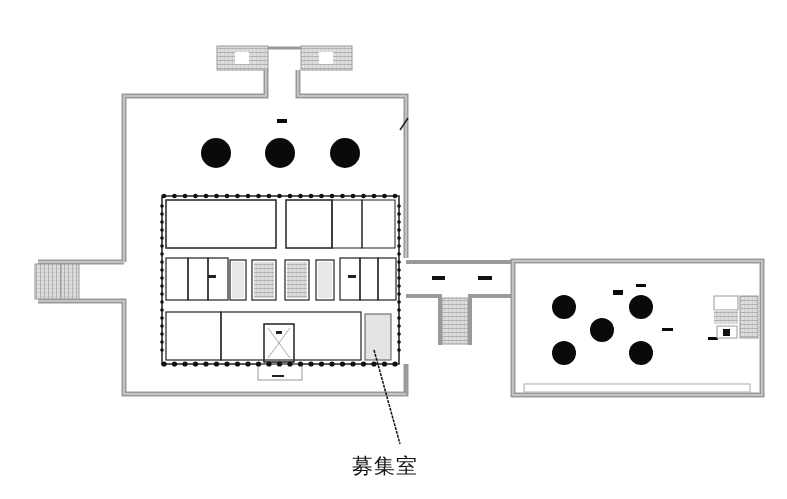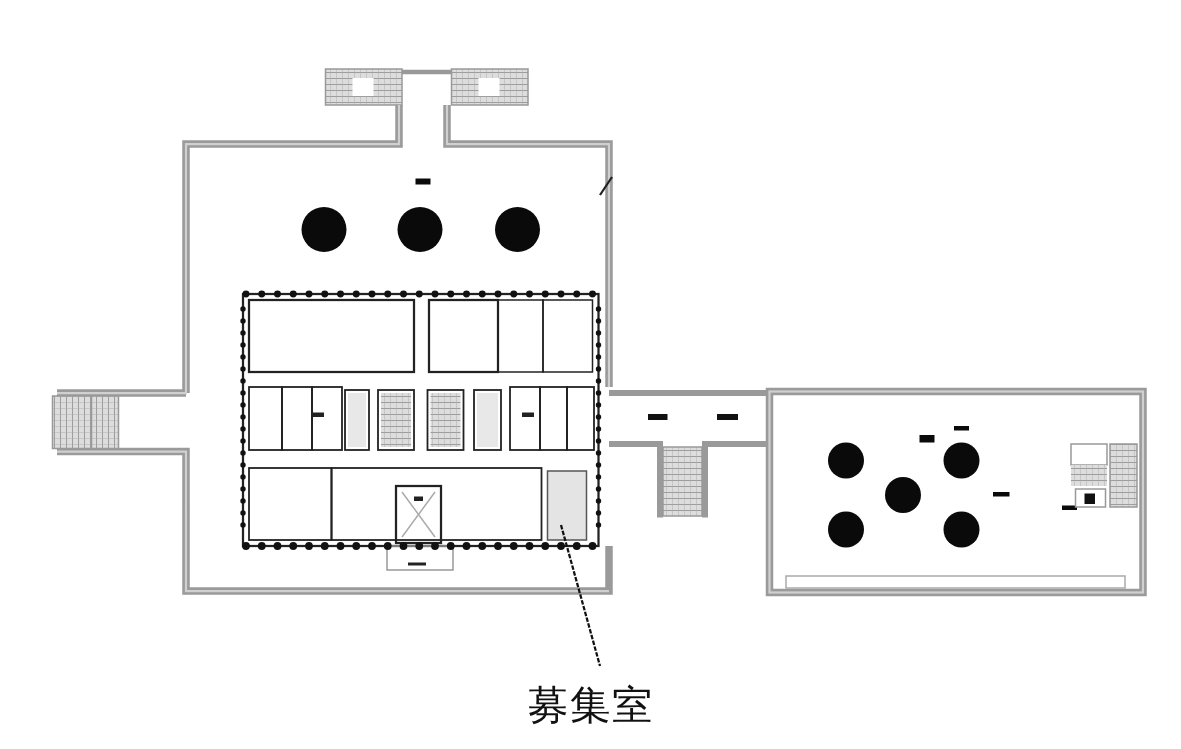--- a/index.html
+++ b/index.html
@@ -1,19 +1,19 @@
 <!DOCTYPE html>
 <html><head>
   <meta charset="utf-8">
   <style>
     html, body { margin: 0; padding: 0; background: #ffffff; }
     body { width: 787px; height: 499px; position: relative; overflow: hidden;
            font-family: "DejaVu Sans", sans-serif; }
     #plan { position: absolute; left: 0; top: 0; }
-    .label-text { position: absolute; left: 352px; top: 452px; font-size: 27px;
+    .label-text { position: absolute; left: 352px; top: 452px; font-size: 21px;
                   color: #111; letter-spacing: 1px; font-family: "DejaVu Sans", sans-serif; }
   </style>
 </head>
 <body>
 
 <svg id="plan" width="787" height="499" viewBox="0 0 787 499">
   <defs>
     <pattern id="stairs" width="4" height="4" patternUnits="userSpaceOnUse">
       <rect width="4" height="4" fill="#ddd"></rect>
       <line x1="0" y1="0" x2="4" y2="0" stroke="#888" stroke-width="1"></line>

